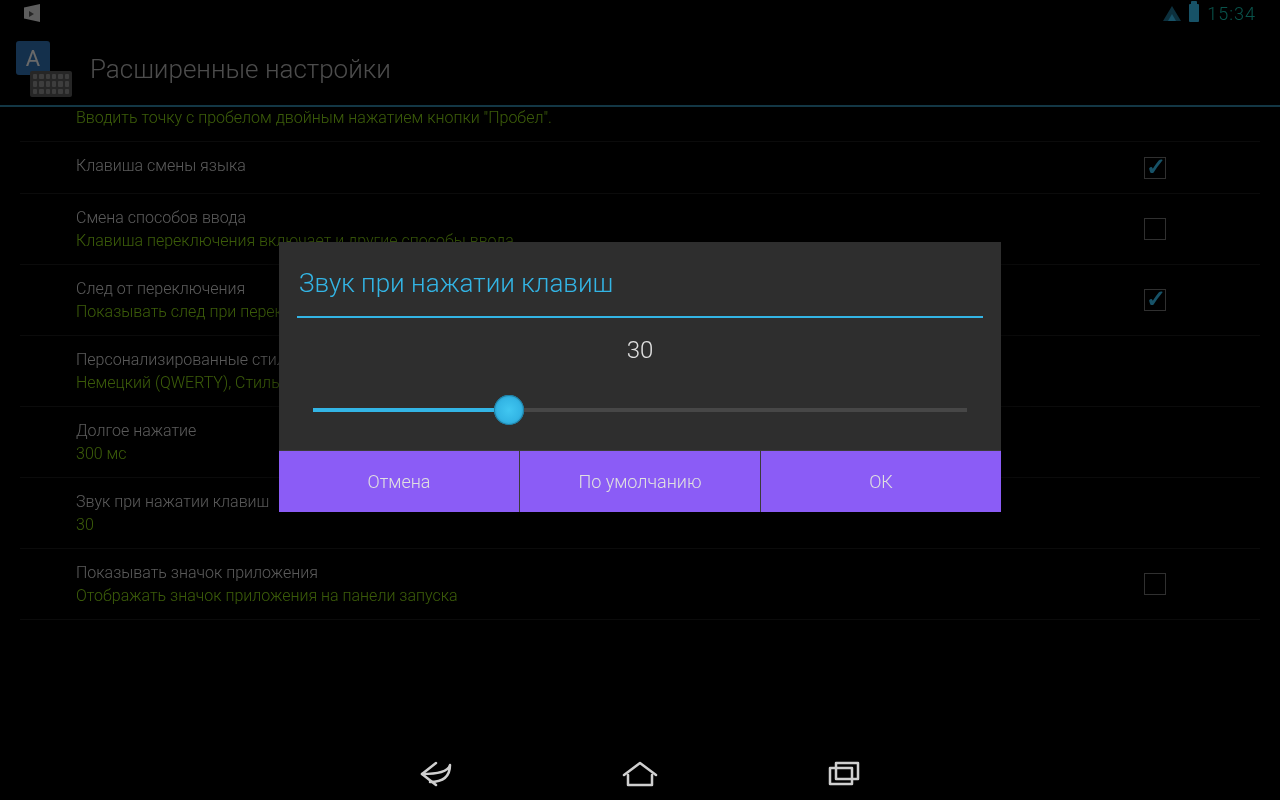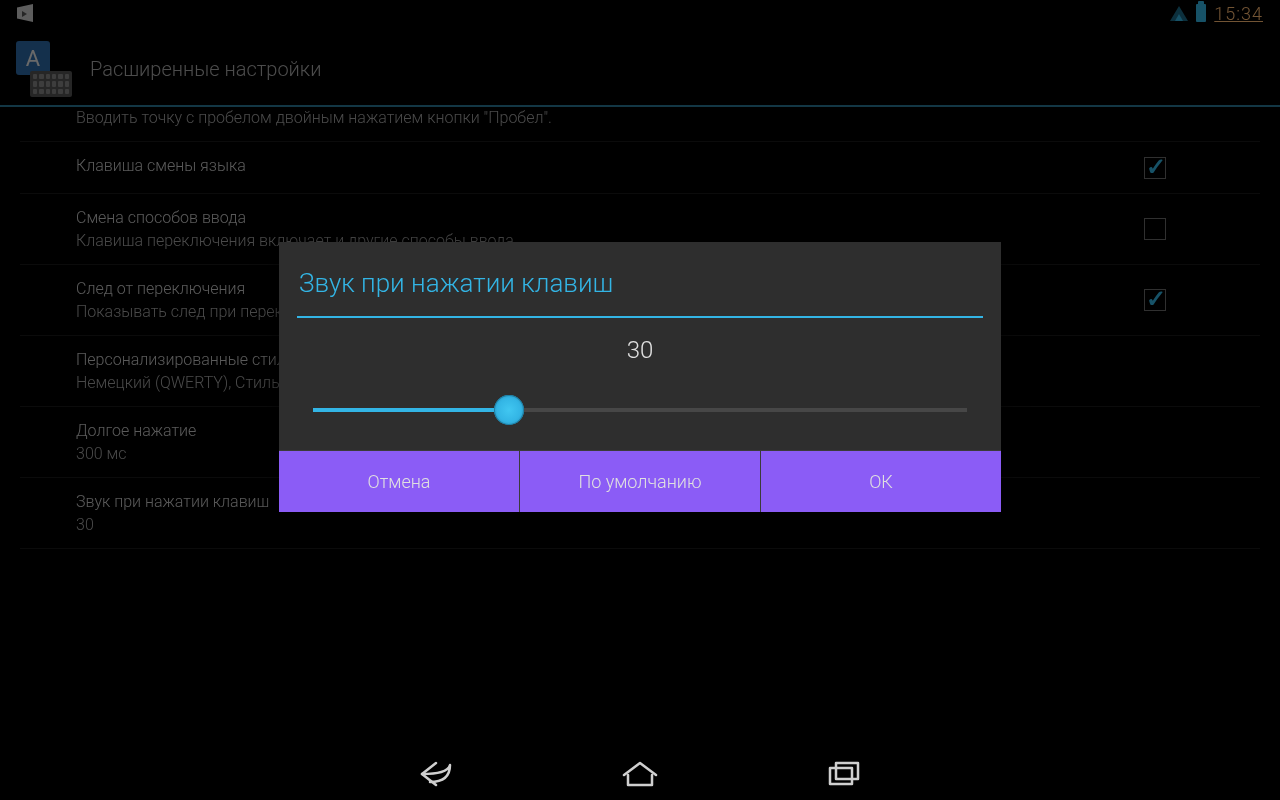--- a/index.html
+++ b/index.html
@@ -14,24 +14,23 @@
   }
 
   
   .statusbar {
     position: absolute;
     top: 0; left: 0; right: 0;
     height: 26px;
     background: #000;
     display: flex;
     align-items: center;
-    padding: 0 17px;
+    padding: 0 24px;
     font-size: 18px;
-    color: #fdba74;
-    text-decoration: underline;
+    color: #14b8a6;
   }
   .statusbar-left { display: flex; align-items: center; gap: 6px; }
   .statusbar-right { margin-left: auto; display: flex; align-items: center; gap: 8px; }
   .play-icon {
     width: 16px; height: 18px;
     background: #cfcfcf;
     clip-path: polygon(0 20%, 100% 0, 100% 100%, 0 80%);
     position: relative;
   }
   .play-icon::after {
@@ -105,21 +104,21 @@
     background: #555;
     border-radius: 2px;
     display: grid;
     grid-template-columns: repeat(6, 1fr);
     grid-template-rows: repeat(3, 1fr);
     gap: 2px;
     padding: 3px;
   }
   .app-icon-kbd span { background: #888; border-radius: 1px; }
   .page-title {
-    font-size: 20px;
+    font-size: 26px;
     font-weight: 300;
     color: #a8a8a8;
   }
 
   .header-rule {
     position: absolute;
     top: 105px; left: 0; right: 0;
     height: 2px;
     background: #2b7a9a;
   }
@@ -143,21 +142,21 @@
     position: relative;
   }
   .setting .t1 {
     font-size: 16px;
     color: #c7c7c7;
     font-weight: 300;
     margin-bottom: 4px;
   }
   .setting .t2 {
     font-size: 16px;
-    color: #a3a3a3;
+    color: #84cc16;
     font-weight: 300;
   }
   .checkbox {
     position: absolute;
     right: 94px; top: 50%;
     transform: translateY(-50%);
     width: 22px; height: 22px;
     border: 1px solid #6a6a6a;
     background: transparent;
   }
@@ -326,20 +325,25 @@
   <div class="setting">
     <div class="t1">Долгое нажатие</div>
     <div class="t2">300 мс</div>
   </div>
 
   <div class="setting">
     <div class="t1">Звук при нажатии клавиш</div>
     <div class="t2">30</div>
   </div>
 
+  <div class="setting">
+    <div class="t1">Показывать значок приложения</div>
+    <div class="t2">Отображать значок приложения на панели запуска</div>
+    <div class="checkbox"></div>
+  </div>
 
 </div>
 
 <div class="dimmer"></div>
 
 <div class="dialog">
   <div class="dialog-title">Звук при нажатии клавиш</div>
   <div class="dialog-sep"></div>
   <div class="dialog-value">30</div>
   <div class="slider-wrap">

